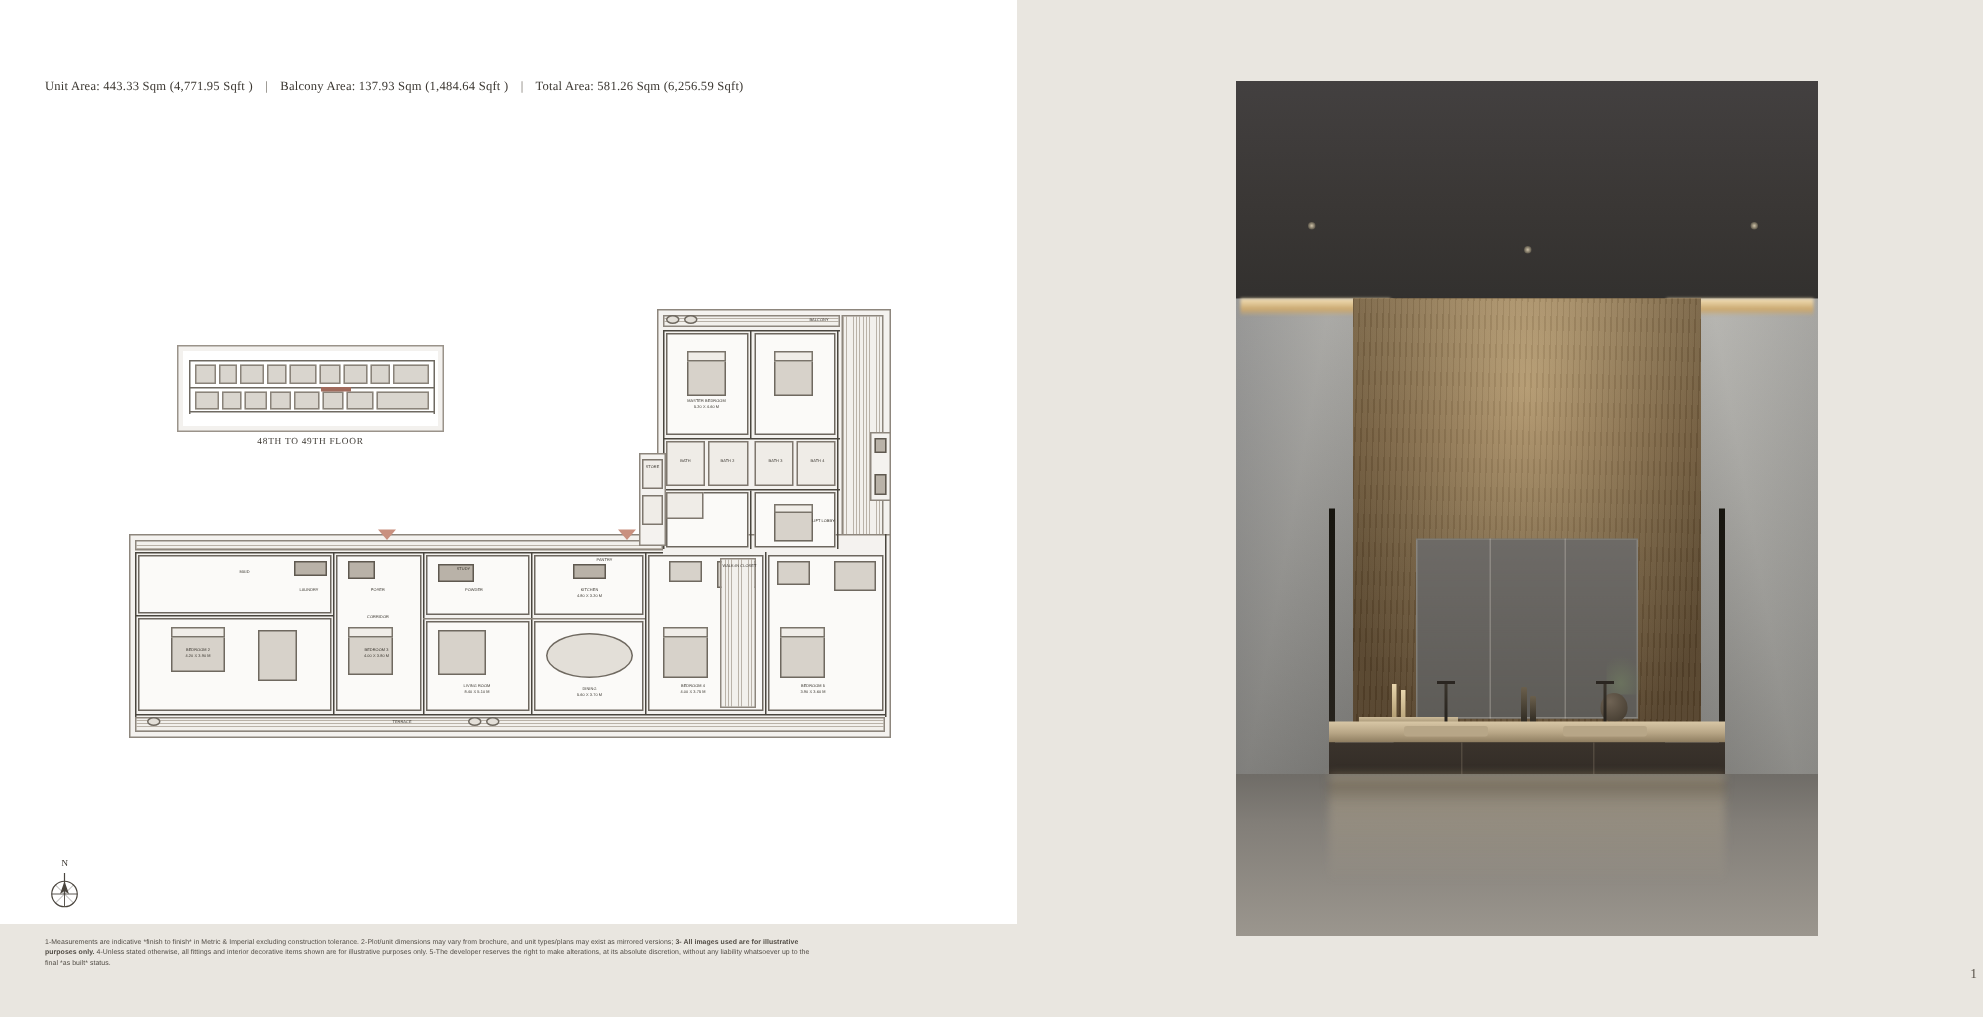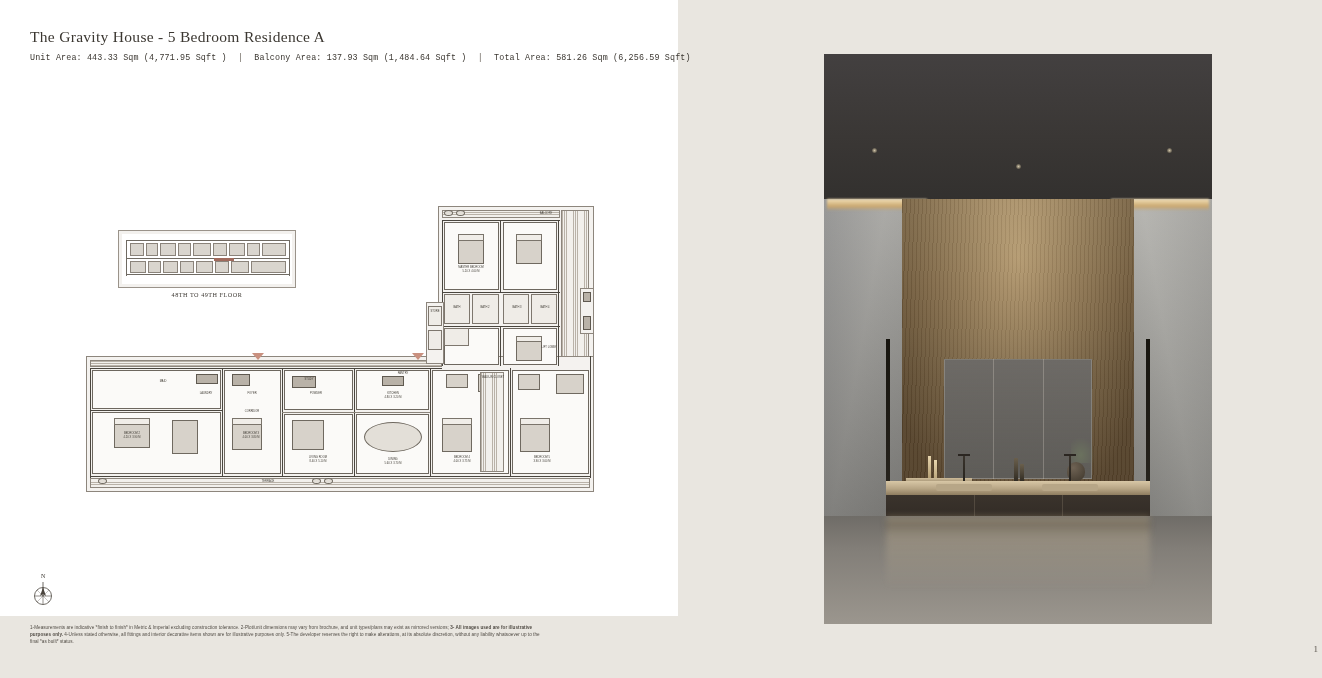--- a/index.html
+++ b/index.html
@@ -30,21 +30,21 @@
     position: absolute;
     left: 30px; top: 28px;
     font-family: "Liberation Serif", serif;
     font-size: 15.5px;
     letter-spacing: 0.3px;
     color: #3b3731;
   }
   .area-line {
     position: absolute;
     left: 30px; top: 53px;
-    font-family: Liberation Mono, monospace;
+    font-family: Liberation Serif, serif;
     font-size: 8.4px;
     letter-spacing: 0.15px;
     color: #3b3731;
     white-space: nowrap;
   }
   .area-line .sep { padding: 0 6px; color: #6b655c; }
 
   
   .keyplan {
     position: absolute;
@@ -342,21 +342,20 @@
     background: linear-gradient(180deg, #cdbb99, #9b8a6c);
   }
 </style>
 </head>
 <body>
 
 <div class="page">
 
   <div class="left-panel">
 
-    <div class="doc-title">The Gravity House - 5 Bedroom Residence A</div>
 
     <div class="area-line">
       <span>Unit Area: 443.33 Sqm (4,771.95 Sqft )</span>
       <span class="sep">|</span>
       <span>Balcony Area: 137.93 Sqm (1,484.64 Sqft )</span>
       <span class="sep">|</span>
       <span>Total Area: 581.26 Sqm (6,256.59 Sqft)</span>
     </div>
 
     <div class="keyplan">

